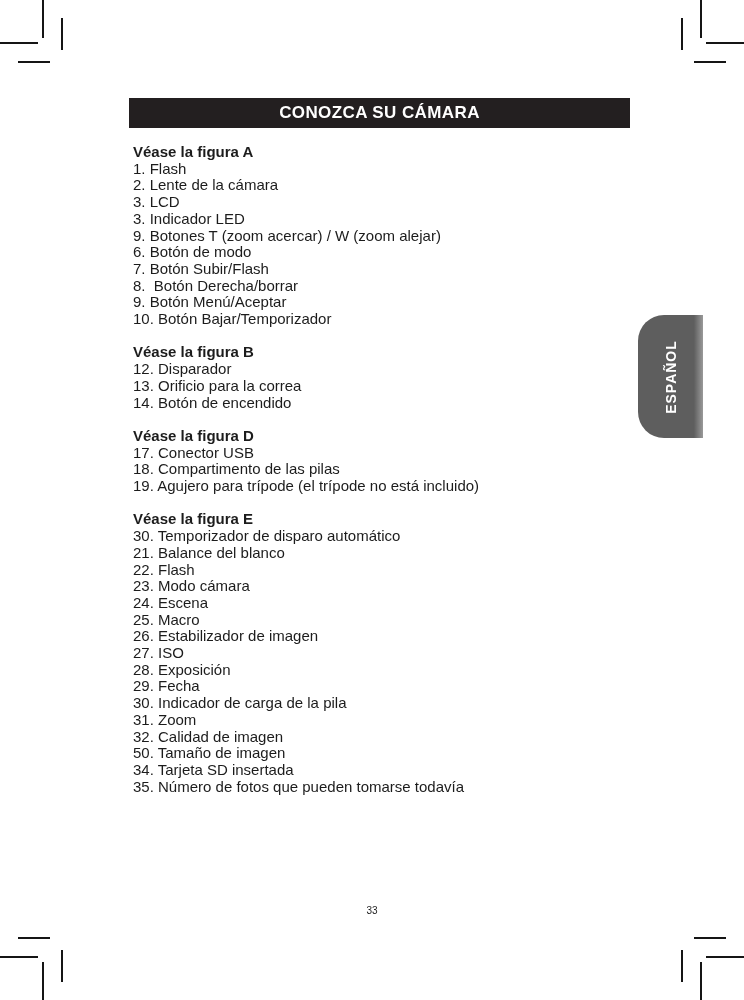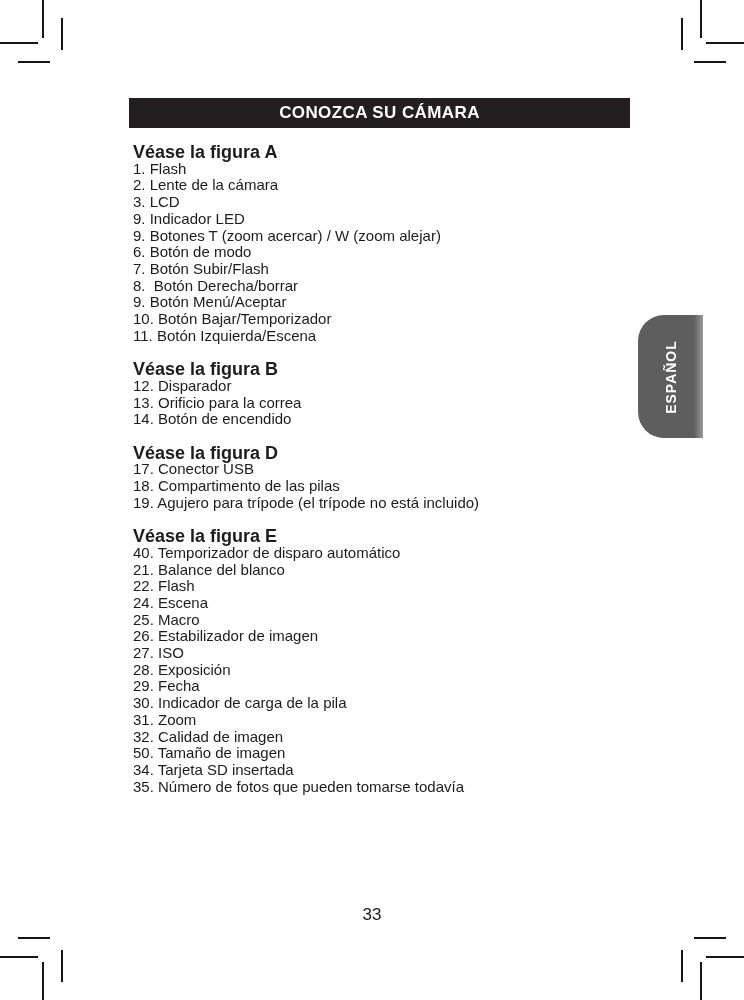--- a/index.html
+++ b/index.html
@@ -63,21 +63,21 @@
   .content {
     position: absolute;
     left: 133px;
     top: 144px;
     width: 505px;
     font-size: 15px;
     line-height: 16.7px;
   }
   .figure-section { margin: 0 0 16.7px 0; }
   .section-heading {
-    font-size: 18px;
+    font-size: 15px;
     line-height: 16.7px;
     font-weight: bold;
     margin: 0;
   }
   .item { margin: 0; white-space: pre-wrap; }
 
   
   .lang-tab {
     position: absolute;
     left: 638px;
@@ -100,21 +100,21 @@
     white-space: nowrap;
   }
 
   
   .page-number {
     position: absolute;
     left: 0;
     top: 905px;
     width: 744px;
     text-align: center;
-    font-size: 17px;
+    font-size: 10px;
   }
 </style>
 </head>
 <body>
 
 <div class="page">
 
   <div class="crop v tl-vo"></div>
   <div class="crop v inner tl-vi"></div>
   <div class="crop h tl-ho"></div>
@@ -138,50 +138,50 @@
   <div class="header-bar">
     <span>CONOZCA SU CÁMARA</span>
   </div>
 
   <main class="content">
     <section class="figure-section">
       <h2 class="section-heading">Véase la figura A</h2>
     <p class="item">1. Flash</p>
         <p class="item">2. Lente de la cámara</p>
         <p class="item">3. LCD</p>
-        <p class="item">9. Indicador LED</p>
+        <p class="item">3. Indicador LED</p>
         <p class="item">9. Botones T (zoom acercar) / W (zoom alejar)</p>
         <p class="item">6. Botón de modo</p>
         <p class="item">7. Botón Subir/Flash</p>
         <p class="item">8.  Botón Derecha/borrar</p>
         <p class="item">9. Botón Menú/Aceptar</p>
         <p class="item">10. Botón Bajar/Temporizador</p>
-        <p class="item">11. Botón Izquierda/Escena</p>
       </section>
 
     <section class="figure-section">
       <h2 class="section-heading">Véase la figura B</h2>
     <p class="item">12. Disparador</p>
         <p class="item">13. Orificio para la correa</p>
         <p class="item">14. Botón de encendido</p>
       </section>
 
 
     <section class="figure-section">
       <h2 class="section-heading">Véase la figura D</h2>
     <p class="item">17. Conector USB</p>
         <p class="item">18. Compartimento de las pilas</p>
         <p class="item">19. Agujero para trípode (el trípode no está incluido)</p>
       </section>
 
     <section class="figure-section">
       <h2 class="section-heading">Véase la figura E</h2>
-    <p class="item">40. Temporizador de disparo automático</p>
+    <p class="item">30. Temporizador de disparo automático</p>
         <p class="item">21. Balance del blanco</p>
         <p class="item">22. Flash</p>
+        <p class="item">23. Modo cámara</p>
         <p class="item">24. Escena</p>
         <p class="item">25. Macro</p>
         <p class="item">26. Estabilizador de imagen</p>
         <p class="item">27. ISO</p>
         <p class="item">28. Exposición</p>
         <p class="item">29. Fecha</p>
         <p class="item">30. Indicador de carga de la pila</p>
         <p class="item">31. Zoom</p>
         <p class="item">32. Calidad de imagen</p>
         <p class="item">50. Tamaño de imagen</p>

